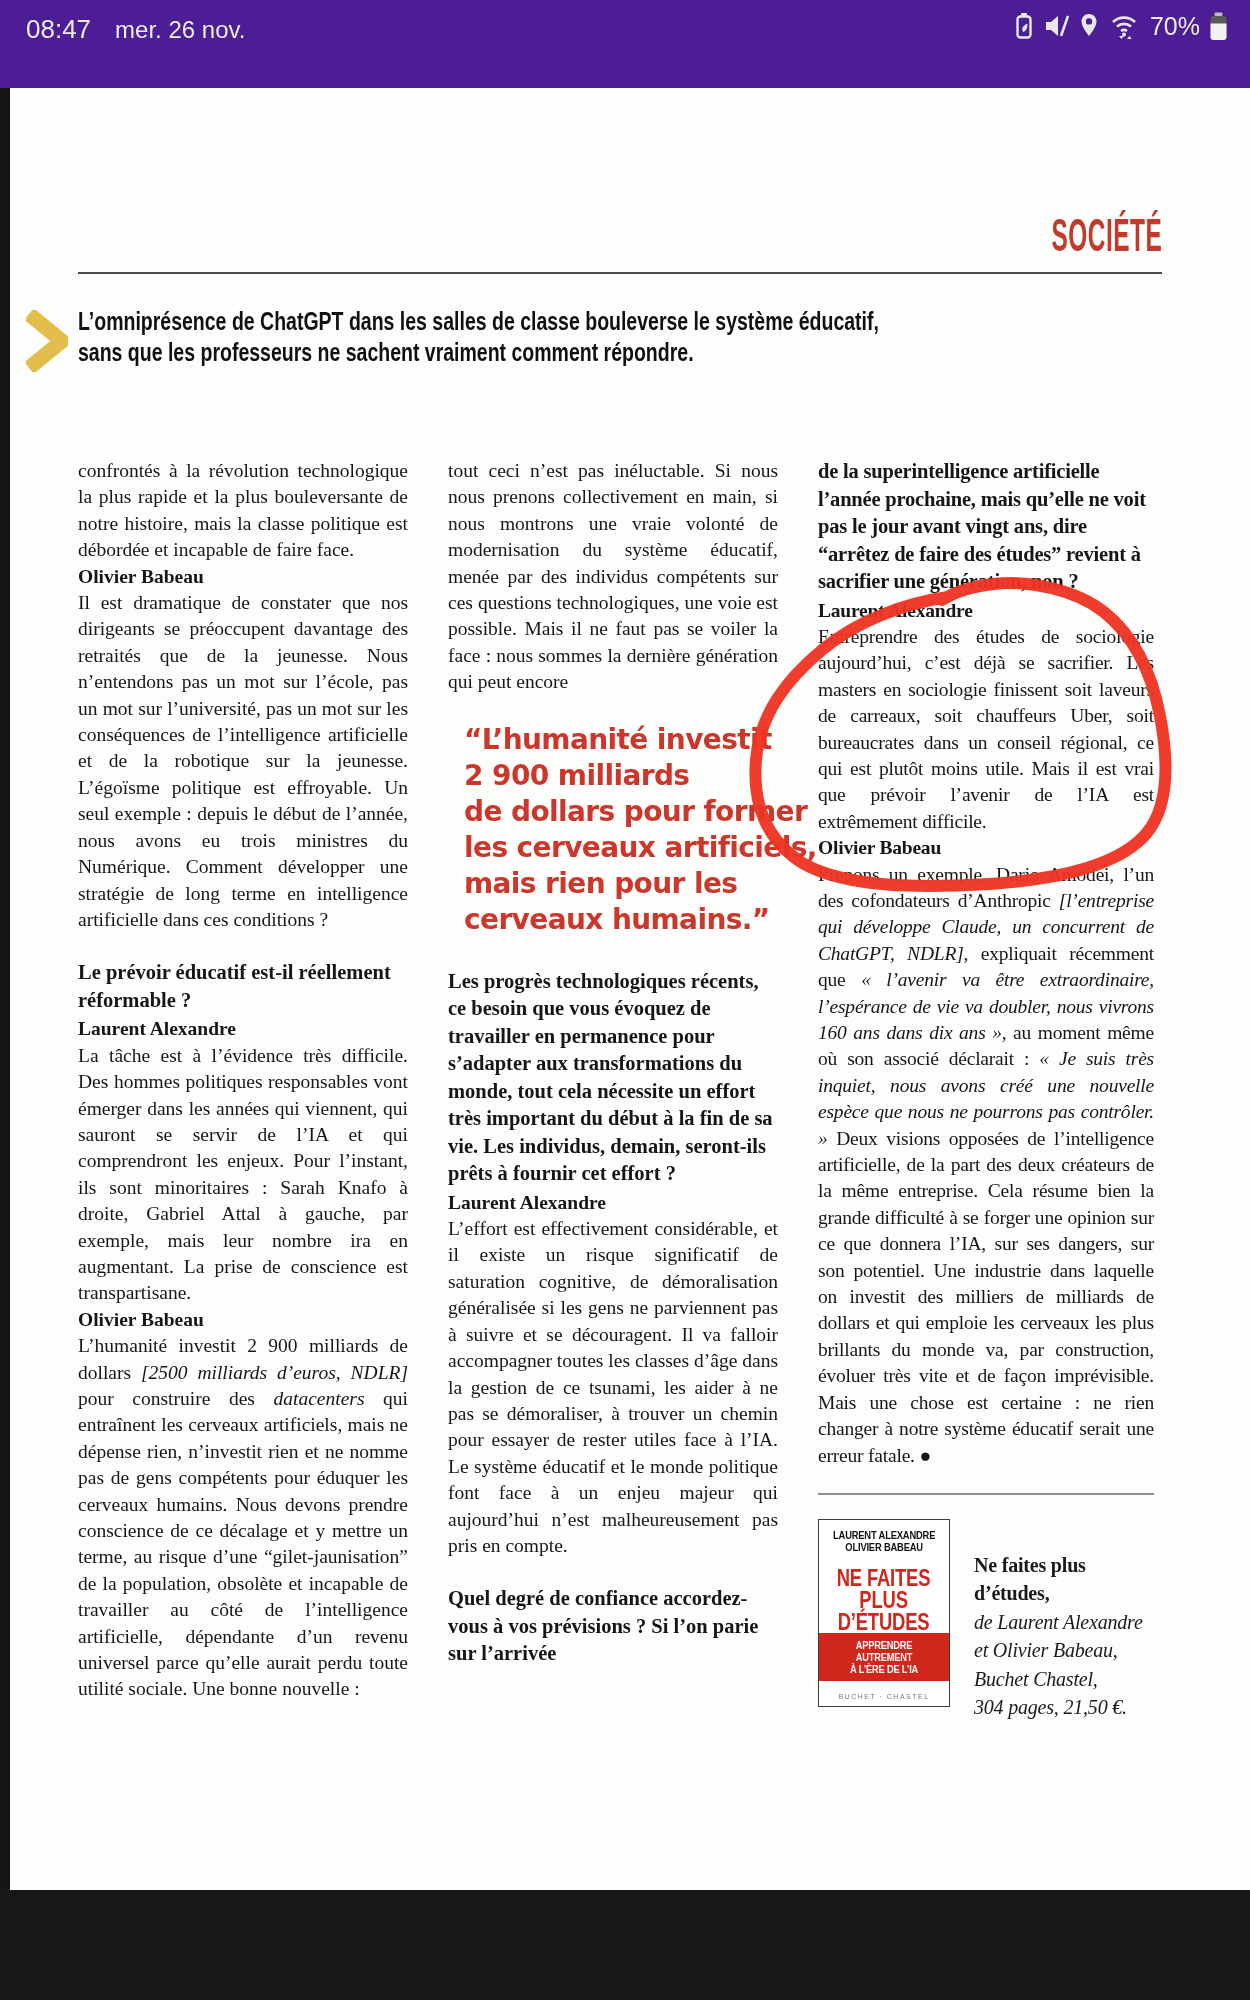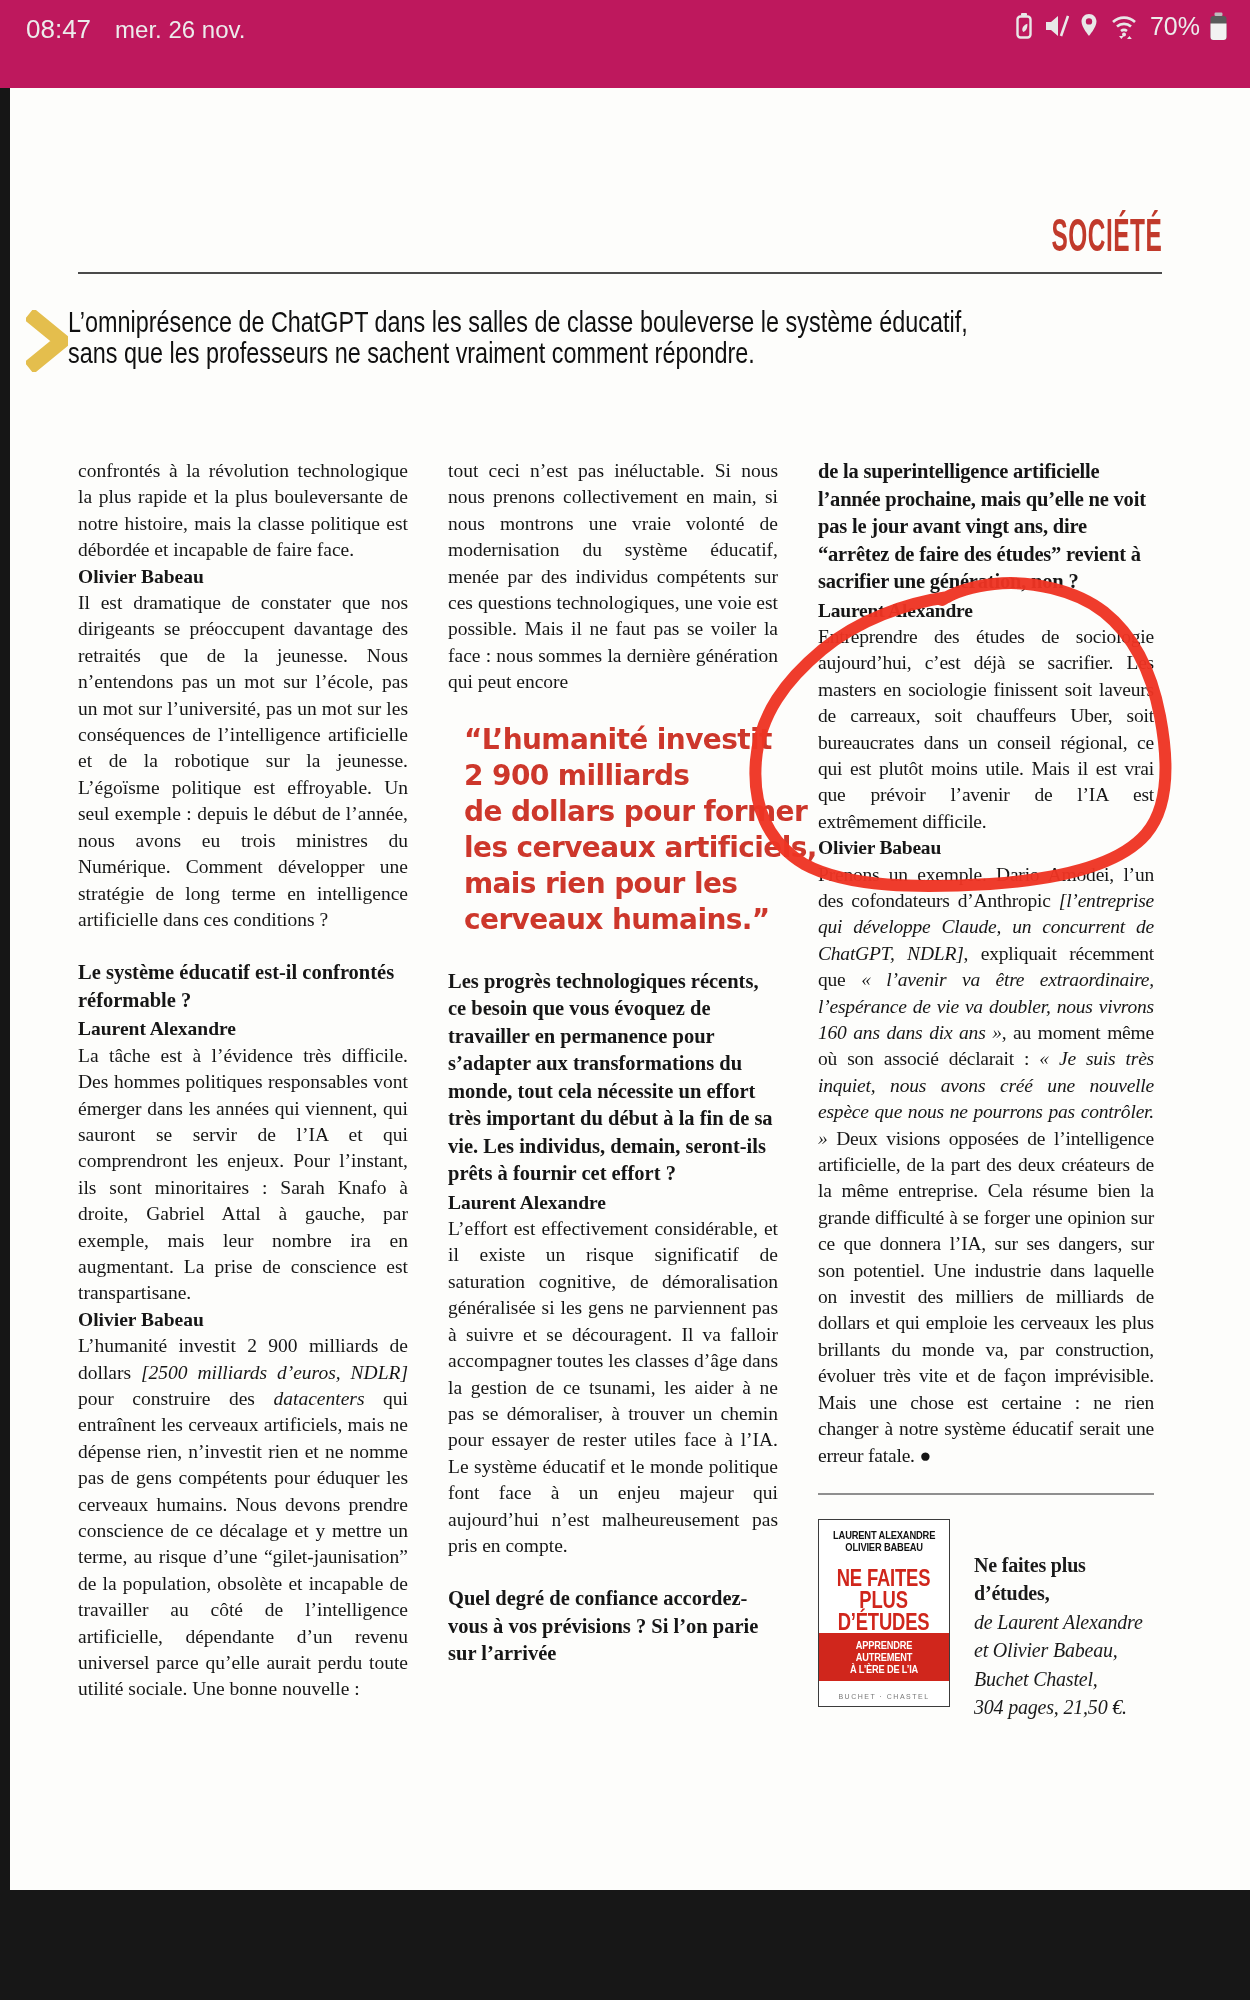--- a/index.html
+++ b/index.html
@@ -1,19 +1,19 @@
 <!DOCTYPE html>
 <html lang="fr" style="--accent-red: #c13a2b; --quote-red: #cd372b; --annotation-red: #ee3423; --book-red: #d0261c; --highlight-yellow: #e4be4d;"><head>
 <meta charset="utf-8">
 <style>
   * { box-sizing: border-box; margin: 0; padding: 0; }
   html,body { background:#000; }
   .screen {
     position: relative; width: 1250px; height: 2000px;
-    background: #be185d; overflow: hidden;
+    background: #4c1d95; overflow: hidden;
     font-family: "Liberation Sans", sans-serif;
   }
 
   
   .status-bar {
     position: absolute; top:0; left:0; right:0; height:48px;
     display:flex; justify-content:space-between; align-items:center;
     padding: 4px 22px 0 26px; color:#ececec;
   }
   .sb-left { display:flex; gap:24px; align-items:baseline; }
@@ -34,22 +34,22 @@
     position:absolute; top:124px; right:88px; height:48px;
     color: var(--accent-red, #c13a2b);
     font-size:47px; font-weight:bold; line-height:46px; white-space:nowrap;text-align:center;
   }
   .section-label .cx { display:inline-block; transform:scaleX(.52); transform-origin:100% 50%; letter-spacing:1px; }
 
   .header-rule { position:absolute; top:184px; left:78px; width:1084px; height:2px; background:#4a4a4a; border:0; }
 
   .chevron { position:absolute; left:26px; top:222px; }
   .standfirst {
-    position:absolute; left:68px; top:218px; width:760px;
-    color:#101010; font-weight:normal; font-size:30px; line-height:31px;
+    position:absolute; left:78px; top:218px; width:760px;
+    color:#101010; font-weight:bold; font-size:25px; line-height:31px;
   }
   .standfirst .cx { display:inline-block; transform:scaleX(.78); transform-origin:0 50%; white-space:nowrap; }
 
   
   .col {
     position:absolute; top:370px; width:330px;
     font-family:"Liberation Serif", serif;
     font-size:19.5px; line-height:26.4px; color:#161616;
     text-align:justify; hyphens:auto; -webkit-hyphens:auto;
   }
@@ -183,21 +183,21 @@
 
     <div class="standfirst">
       <div><span class="cx">L’omniprésence de ChatGPT dans les salles de classe bouleverse le système éducatif,</span></div>
       <div><span class="cx">sans que les professeurs ne sachent vraiment comment répondre.</span></div>
     </div>
 
     <div class="col" id="col-1">
         <p class="blk-body"><span>confrontés à la révolution technologique la plus rapide et la plus bouleversante de notre histoire, mais la classe politique est débordée et incapable de faire face.</span></p>
         <p class="blk-speaker"><span>Olivier Babeau</span></p>
         <p class="blk-body"><span>Il est dramatique de constater que nos dirigeants se préoccupent davantage des retraités que de la jeunesse. Nous n’entendons pas un mot sur l’école, pas un mot sur l’université, pas un mot sur les conséquences de l’intelligence artificielle et de la robotique sur la jeunesse. L’égoïsme politique est effroyable. Un seul exemple : depuis le début de l’année, nous avons eu trois ministres du Numérique. Comment développer une stratégie de long terme en intelligence artificielle dans ces conditions ?</span></p>
-        <p class="blk-question"><span>Le système éducatif est-il confrontés réformable ?</span></p>
+        <p class="blk-question"><span>Le prévoir éducatif est-il réellement réformable ?</span></p>
         <p class="blk-speaker"><span>Laurent Alexandre</span></p>
         <p class="blk-body"><span>La tâche est à l’évidence très difficile. Des hommes politiques responsables vont émerger dans les années qui viennent, qui sauront se servir de l’IA et qui comprendront les enjeux. Pour l’instant, ils sont minoritaires : Sarah Knafo à droite, Gabriel Attal à gauche, par exemple, mais leur nombre ira en augmentant. La prise de conscience est transpartisane.</span></p>
         <p class="blk-speaker"><span>Olivier Babeau</span></p>
         <p class="blk-body"><span>L’humanité investit 2 900 milliards de dollars </span><span class="i">[2500 milliards d’euros, NDLR]</span><span> pour construire des </span><span class="i">datacenters</span><span> qui entraînent les cerveaux artificiels, mais ne dépense rien, n’investit rien et ne nomme pas de gens compétents pour éduquer les cerveaux humains. Nous devons prendre conscience de ce décalage et y mettre un terme, au risque d’une “gilet-jaunisation” de la population, obsolète et incapable de travailler au côté de l’intelligence artificielle, dépendante d’un revenu universel parce qu’elle aurait perdu toute utilité sociale. Une bonne nouvelle :</span></p>
       </div>
     <div class="col" id="col-2">
         <p class="blk-body"><span>tout ceci n’est pas inéluctable. Si nous nous prenons collectivement en main, si nous montrons une vraie volonté de modernisation du système éducatif, menée par des individus compétents sur ces questions technologiques, une voie est possible. Mais il ne faut pas se voiler la face : nous sommes la dernière génération qui peut encore</span></p>
         <div class="pull-quote">
           <div>“L’humanité investit</div>
           <div>2 900 milliards</div>

